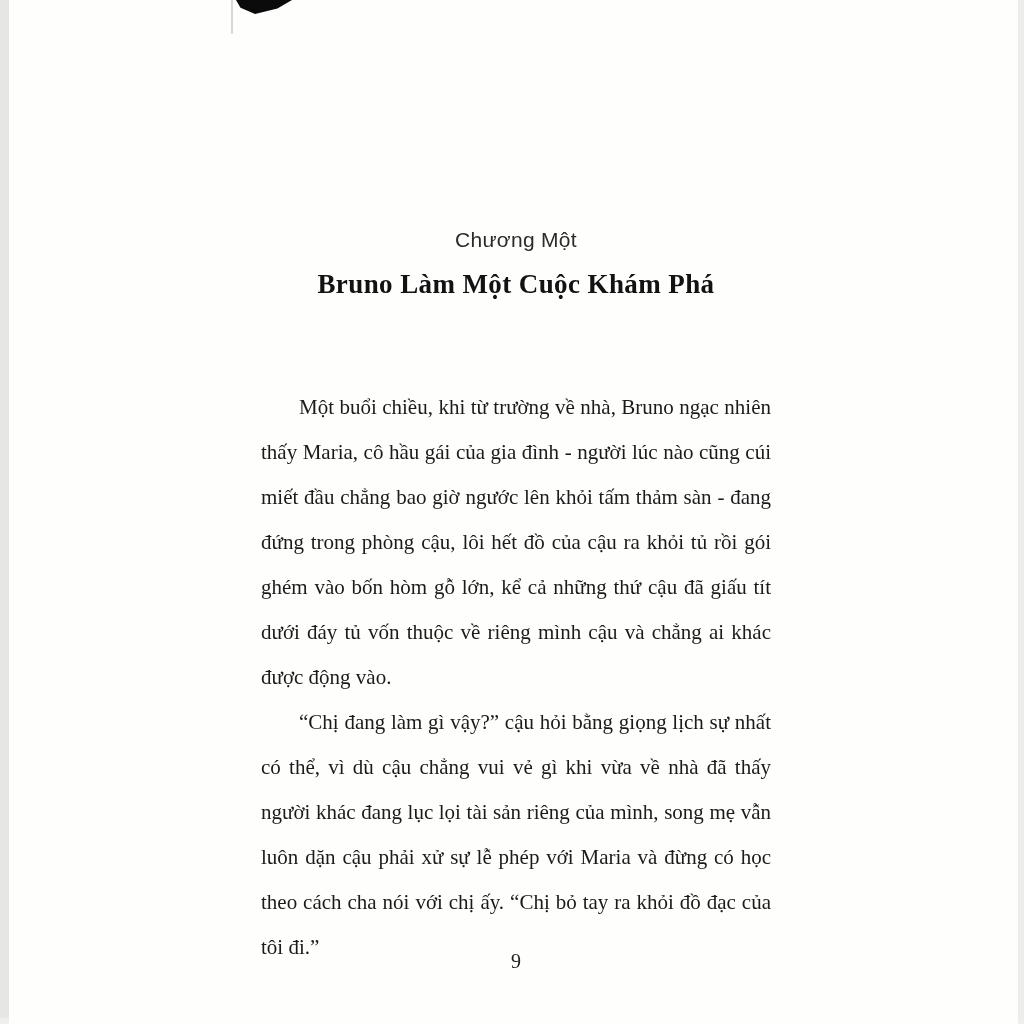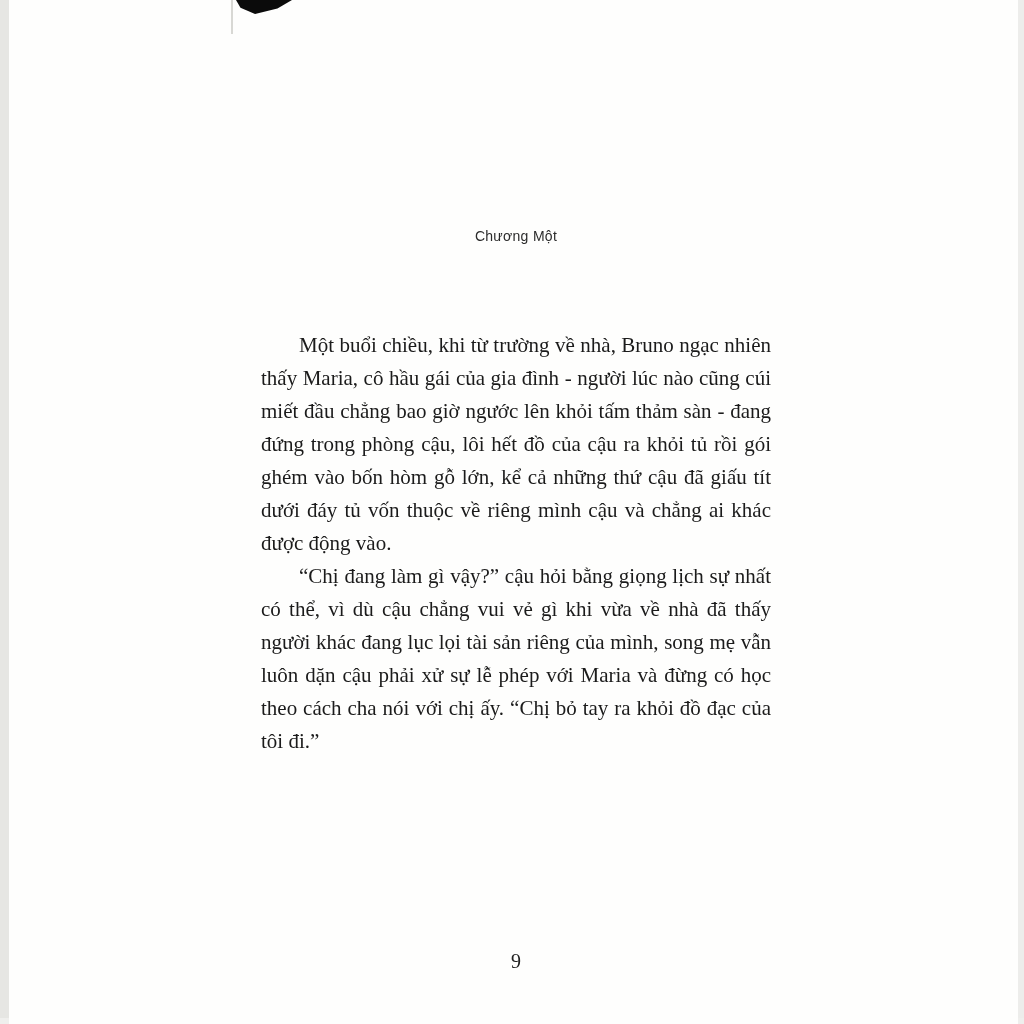--- a/index.html
+++ b/index.html
@@ -44,38 +44,38 @@
     clip-path: polygon(0 0, 100% 0, 74% 60%, 34% 100%, 8% 55%);
   }
   .content {
     position: absolute; left: 252px; top: 0;
     width: 510px;
   }
   .chapter-label {
     margin: 228px 0 0 0;
     text-align: center;
     font-family: "Liberation Sans", sans-serif;
-    font-size: 14px;
+    font-size: 21px;
     font-weight: 400;
     color: #2b2b2b;
     letter-spacing: 0.3px;
   }
   .chapter-title {
     margin: 17px 0 0 0;
     text-align: center;
     font-family: "Liberation Serif", serif;
     font-weight: bold;
     font-size: 27px;
     letter-spacing: 0.4px;
     color: #121212;
   }
   .body-text {
     margin-top: 85px;
     font-size: 21px;
-    line-height: 33px;
+    line-height: 45px;
     color: #1b1b1b;
     text-align: justify;
   }
   .body-text p {
     margin: 0;
     text-indent: 38px;
   }
   .page-number {
     position: absolute;
     left: 252px;
@@ -93,20 +93,21 @@
 <div class="photo-edge-right"></div>
 <div class="photo-edge-bottom"></div>
 
 <div class="page-sheet">
   <div class="page-edge-shadow"></div>
   <div class="artifact"></div>
 
   <div class="content">
     <div class="chapter-label">Chương Một</div>
 
+    <h1 class="chapter-title">Bruno Làm Một Cuộc Khám Phá</h1>
 
     <div class="body-text">
       <p>Một buổi chiều, khi từ trường về nhà, Bruno ngạc nhiên thấy Maria, cô hầu gái của gia đình - người lúc nào cũng cúi miết đầu chẳng bao giờ ngước lên khỏi tấm thảm sàn - đang đứng trong phòng cậu, lôi hết đồ của cậu ra khỏi tủ rồi gói ghém vào bốn hòm gỗ lớn, kể cả những thứ cậu đã giấu tít dưới đáy tủ vốn thuộc về riêng mình cậu và chẳng ai khác được động vào.</p>
       <p>“Chị đang làm gì vậy?” cậu hỏi bằng giọng lịch sự nhất có thể, vì dù cậu chẳng vui vẻ gì khi vừa về nhà đã thấy người khác đang lục lọi tài sản riêng của mình, song mẹ vẫn luôn dặn cậu phải xử sự lễ phép với Maria và đừng có học theo cách cha nói với chị ấy. “Chị bỏ tay ra khỏi đồ đạc của tôi đi.”</p>
     </div>
   </div>
 
   <div class="page-number">9</div>
 </div>
 

